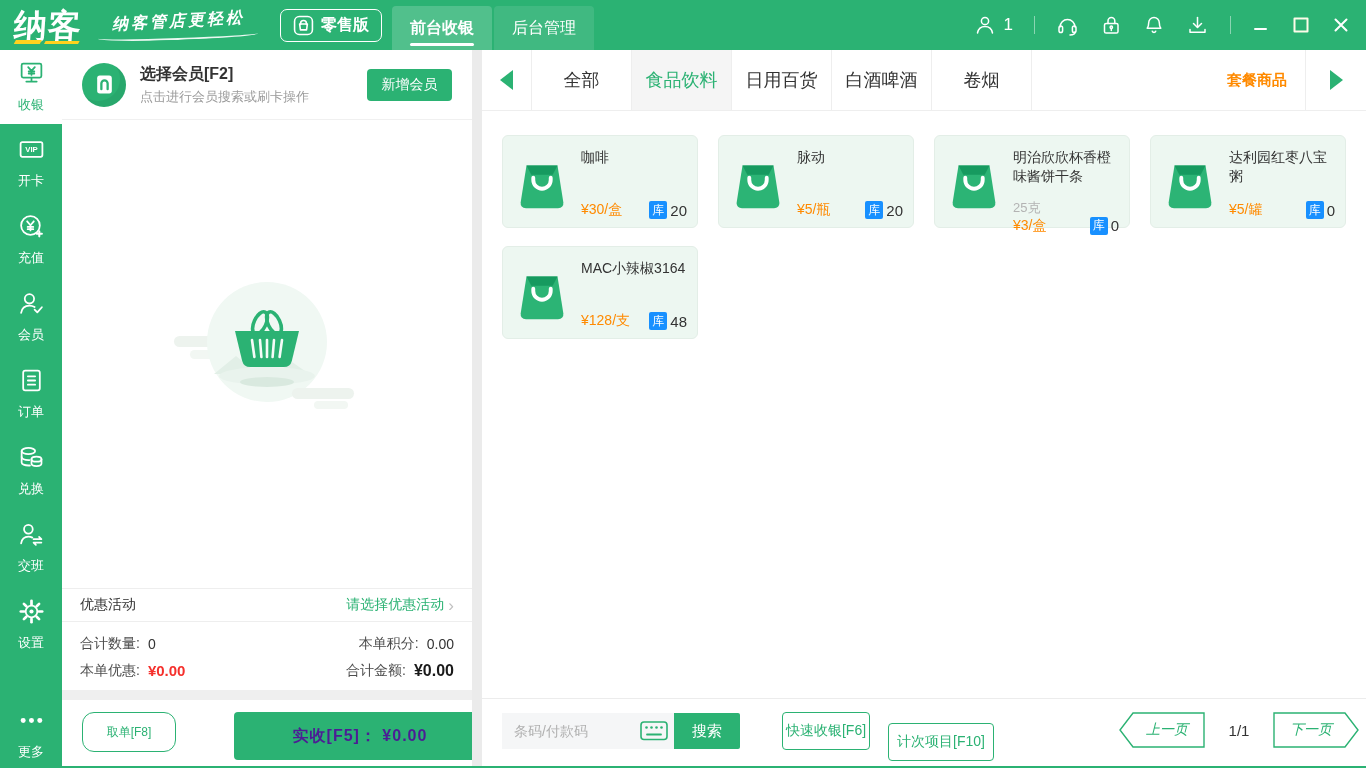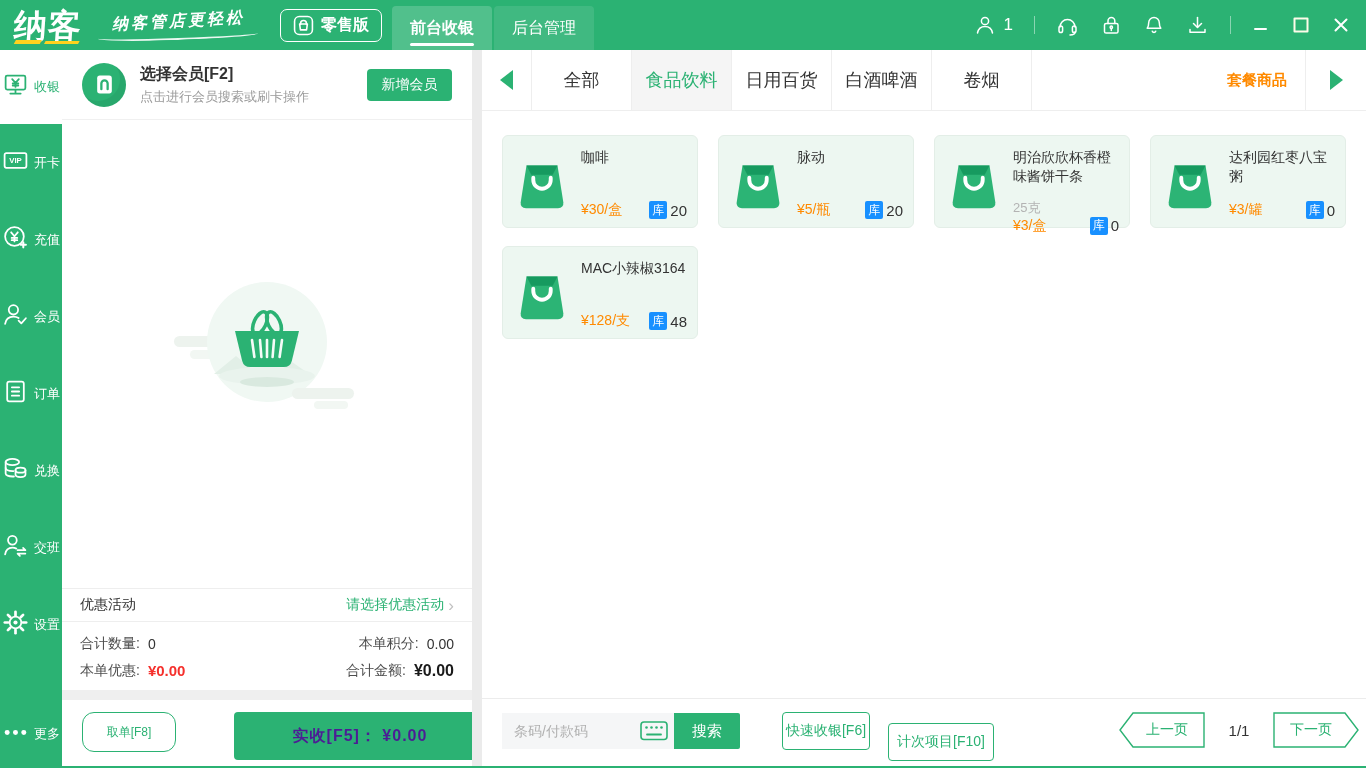--- a/index.html
+++ b/index.html
@@ -27,21 +27,21 @@
   .nav-tab.active::after{content:"";position:absolute;bottom:4px;left:18px;right:18px;height:3px;background:#fff;border-radius:2px;}
   .top-right{margin-left:auto;margin-right:16px;display:flex;align-items:center;gap:21px;}
   .top-right .num{font-size:17px;margin-left:-13px;}
   .tdivider{width:1px;height:18px;background:rgba(255,255,255,.45);}
   .ticon{display:flex;align-items:center;justify-content:center;cursor:pointer;}
   .ticon svg{stroke:#fff;fill:none;stroke-width:1.5;stroke-linecap:round;stroke-linejoin:round;}
   .win-max svg{stroke:#fdfbe9;}
 
   
   .sidebar{position:absolute;left:-2px;top:50px;width:62px;height:718px;background:var(--green);display:flex;flex-direction:column;}
-  .side-item{height:77px;display:flex;flex-direction:row;align-items:center;justify-content:center;gap:5px;color:#fff;cursor:pointer;}
+  .side-item{height:77px;display:flex;flex-direction:column;align-items:center;justify-content:center;gap:5px;color:#fff;cursor:pointer;}
   .side-item.active{height:74px;background:#fff;color:var(--green);}
   .side-item .lbl{font-size:13px;}
   .side-item svg{stroke:currentColor;fill:none;stroke-width:1.7;stroke-linecap:round;stroke-linejoin:round;}
   .side-more{margin-top:auto;height:68px;}
 
   
   .left-panel{position:absolute;left:60px;top:50px;width:410px;height:716px;background:#fff;}
   .member-header{height:70px;border-bottom:1px solid #f0f0f0;display:flex;align-items:center;padding:0 20px;}
   .member-icon{width:44px;height:44px;border-radius:50%;background:var(--green);display:flex;align-items:center;justify-content:center;box-shadow:inset -6px -6px 0 rgba(0,0,0,.06);}
   .member-texts{margin-left:14px;display:flex;flex-direction:column;gap:3px;}
@@ -92,21 +92,21 @@
   
   .bottom-bar{position:absolute;left:0;bottom:0;width:100%;height:68px;background:#fff;border-top:1px solid #ececec;padding-left:39px;}
   .barcode-input{position:absolute;left:20px;top:14px;width:172px;height:36px;background:#f5f6f7;border:none;padding:0 40px 0 12px;font-size:14px;color:var(--txt);outline:none;}
   .barcode-input::placeholder{color:#b0b0b0;}
   .kbd-icon{position:absolute;left:158px;top:22px;cursor:pointer;}
   .search-btn{position:absolute;left:192px;top:14px;width:66px;height:36px;background:var(--green);color:#fff;font-size:15px;border:none;border-radius:0 2px 2px 0;cursor:pointer;}
   .quick-btn{position:absolute;left:300px;top:13px;width:88px;height:38px;background:#fff;border:1px solid var(--green);color:var(--green);font-size:14px;border-radius:4px;cursor:pointer;}
   .count-btn{position:absolute;left:406px;top:24px;width:106px;height:38px;background:#fff;border:1px solid var(--green);color:var(--green);font-size:14px;border-radius:4px;cursor:pointer;}
   .page-btn{position:absolute;top:13px;width:86px;height:36px;cursor:pointer;}
   .page-btn svg{position:absolute;left:0;top:0;}
-  .page-btn span{position:absolute;left:0;top:0;width:100%;height:100%;display:flex;align-items:center;justify-content:center;font-size:14px;color:var(--green);}
+  .page-btn span{position:absolute;left:0;top:0;width:100%;height:100%;display:flex;align-items:center;justify-content:center;font-size:14px;color:var(--green);font-style:italic;}
   .page-btn.prev{left:637px;}
   .page-btn.prev span{padding-left:10px;}
   .page-btn.next{left:791px;}
   .page-btn.next span{padding-right:10px;}
   .page-indicator{position:absolute;left:735px;top:13px;width:44px;height:36px;display:flex;align-items:center;justify-content:center;font-size:15px;color:var(--txt);}
 </style>
 </head>
 <body>
 
 <div class="window">
@@ -481,21 +481,21 @@
           <svg width="62" height="62" viewBox="0 0 64 64">
               <path d="M16 15h32l6 38q.6 6-5.5 6h-33q-6.1 0-5.5-6z" fill="#2cb475"></path>
               <path d="M16 15h32l-5 9.5H21z" fill="#169a5f"></path>
               <path d="M23 27.5v2.5a9 9 0 0 0 18 0v-2.5" stroke="#fff" stroke-width="4" fill="none" stroke-linecap="round"></path>
             </svg>
         </span>
         <div class="pinfo">
           <div class="pname">达利园红枣八宝粥</div>
           <div class="pspec"></div>
           <div class="pbottom">
-            <span class="pprice">¥3/罐</span>
+            <span class="pprice">¥5/罐</span>
             <span class="pstock">
               <i class="kbadge">库</i>
               <span class="pcount">0</span>
             </span>
           </div>
         </div>
       </div>
 
       <div class="card">
         <span class="bag">

